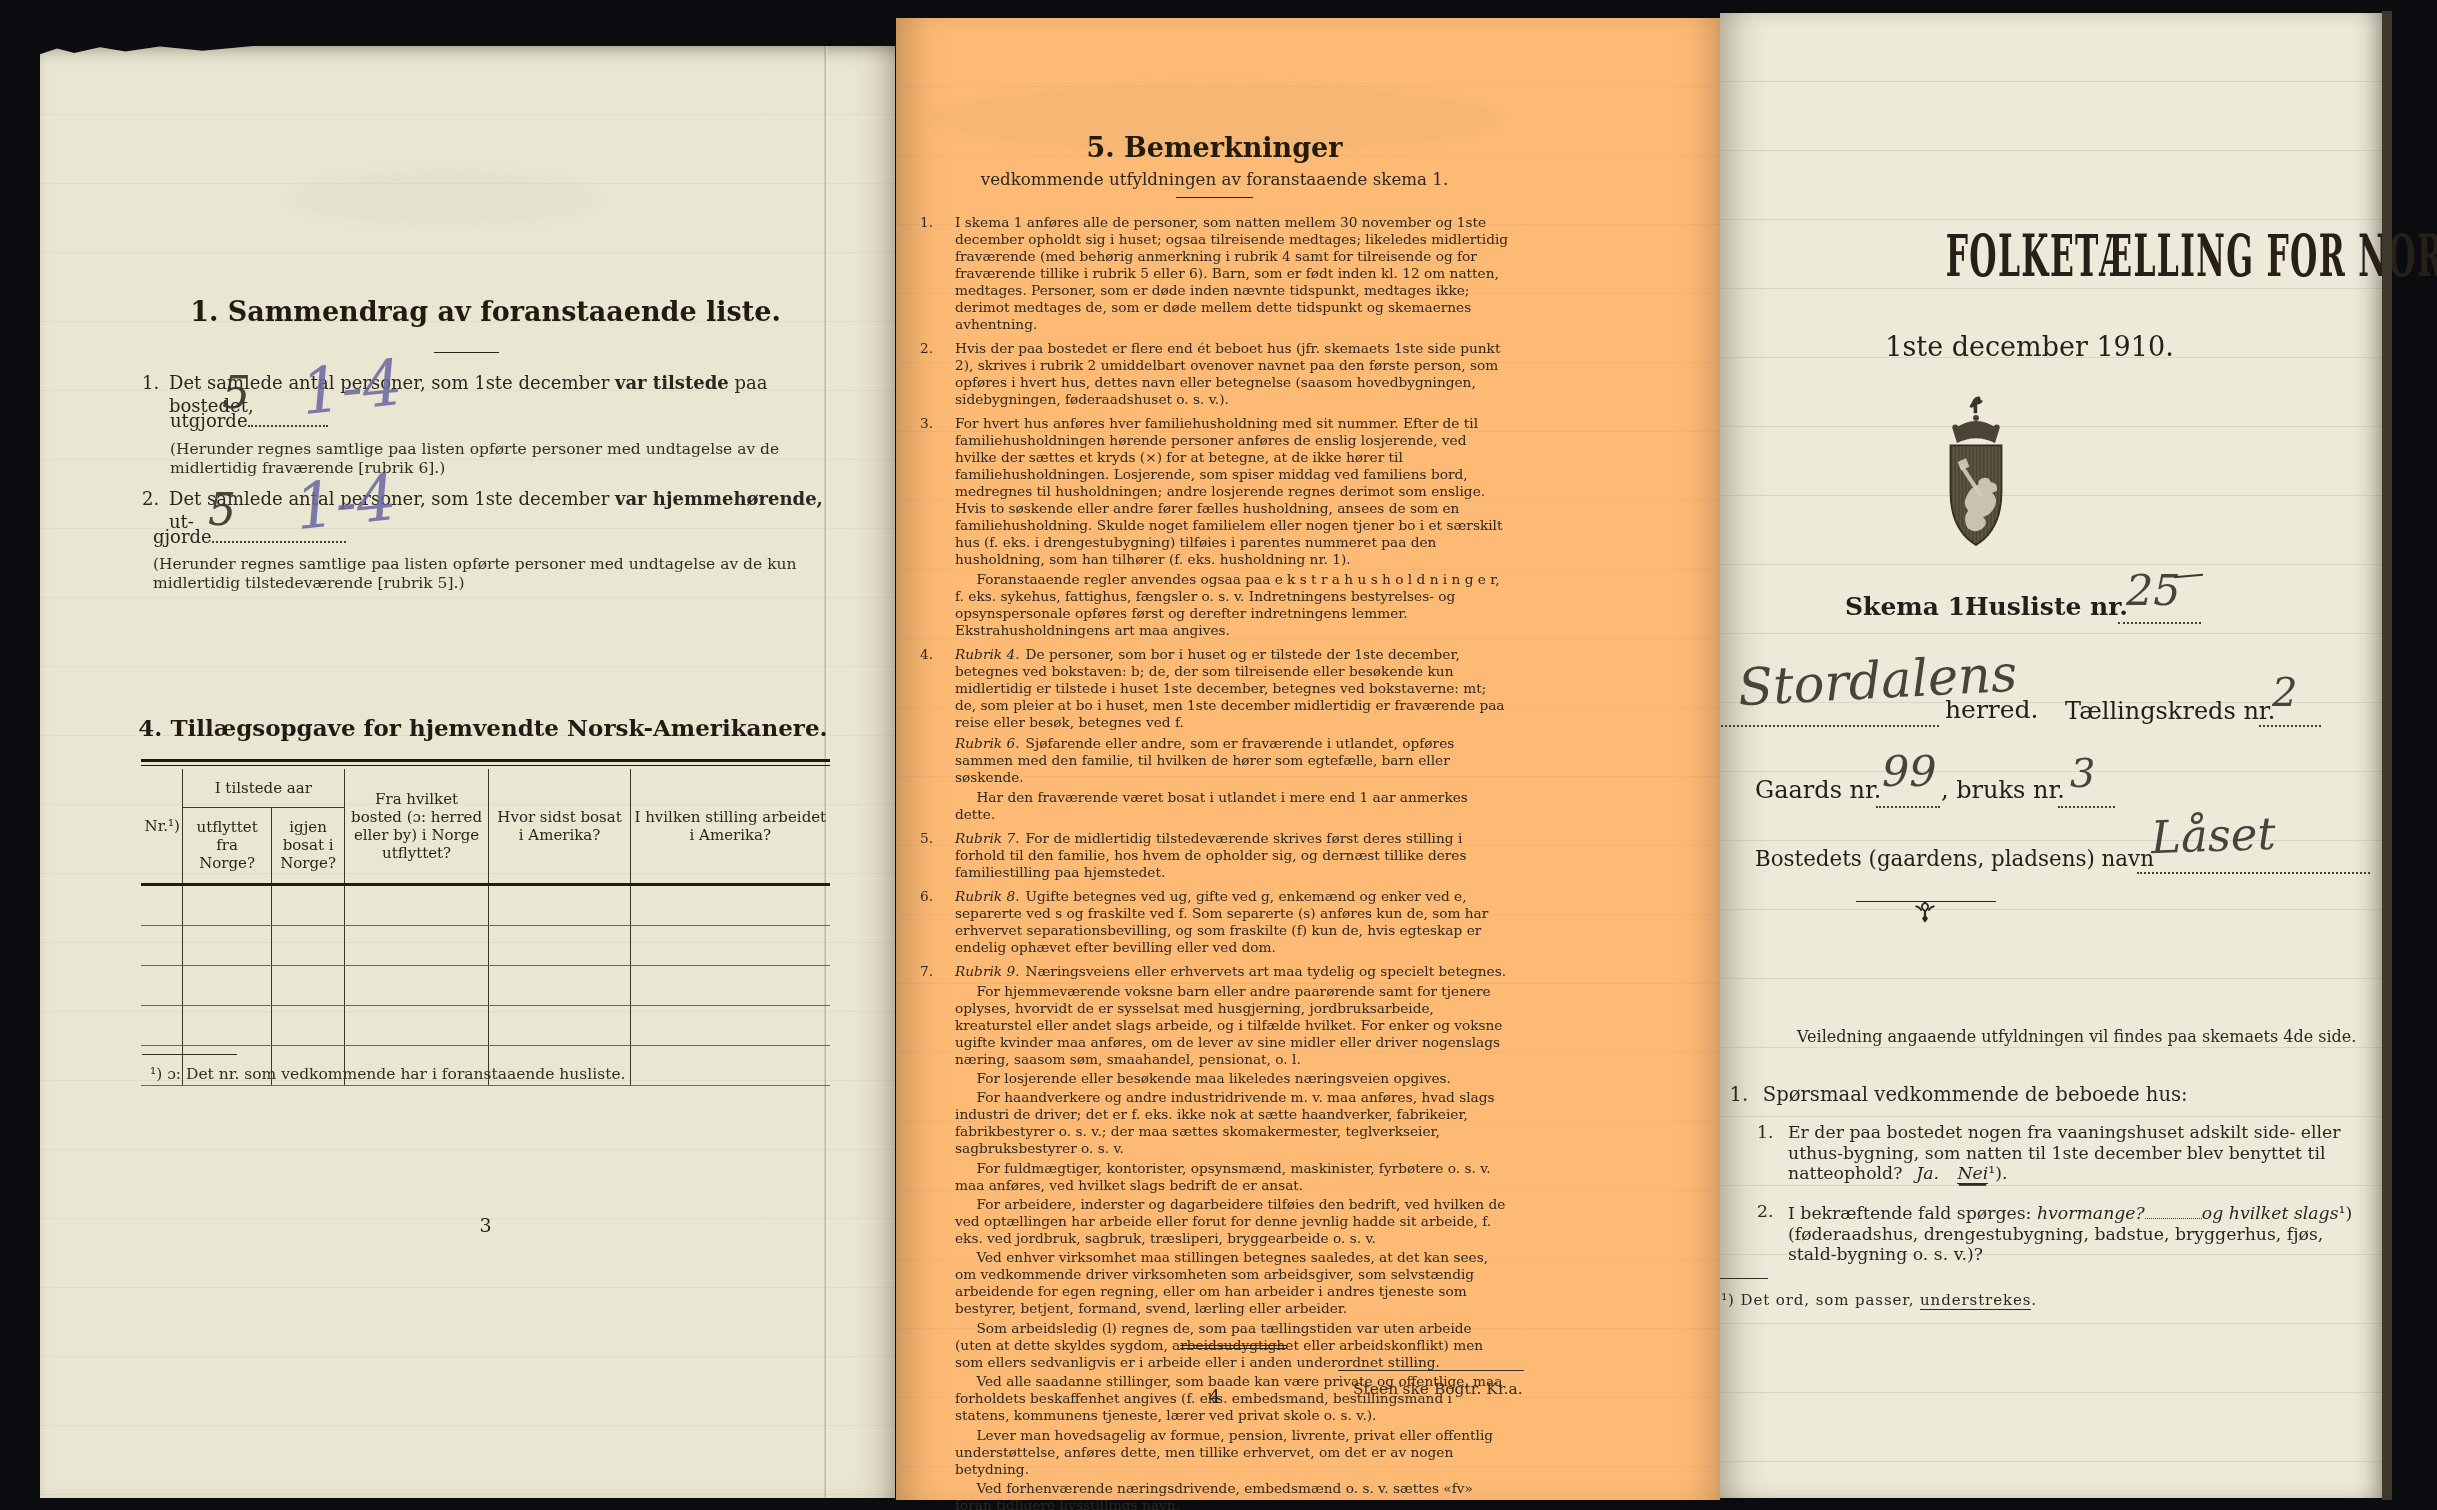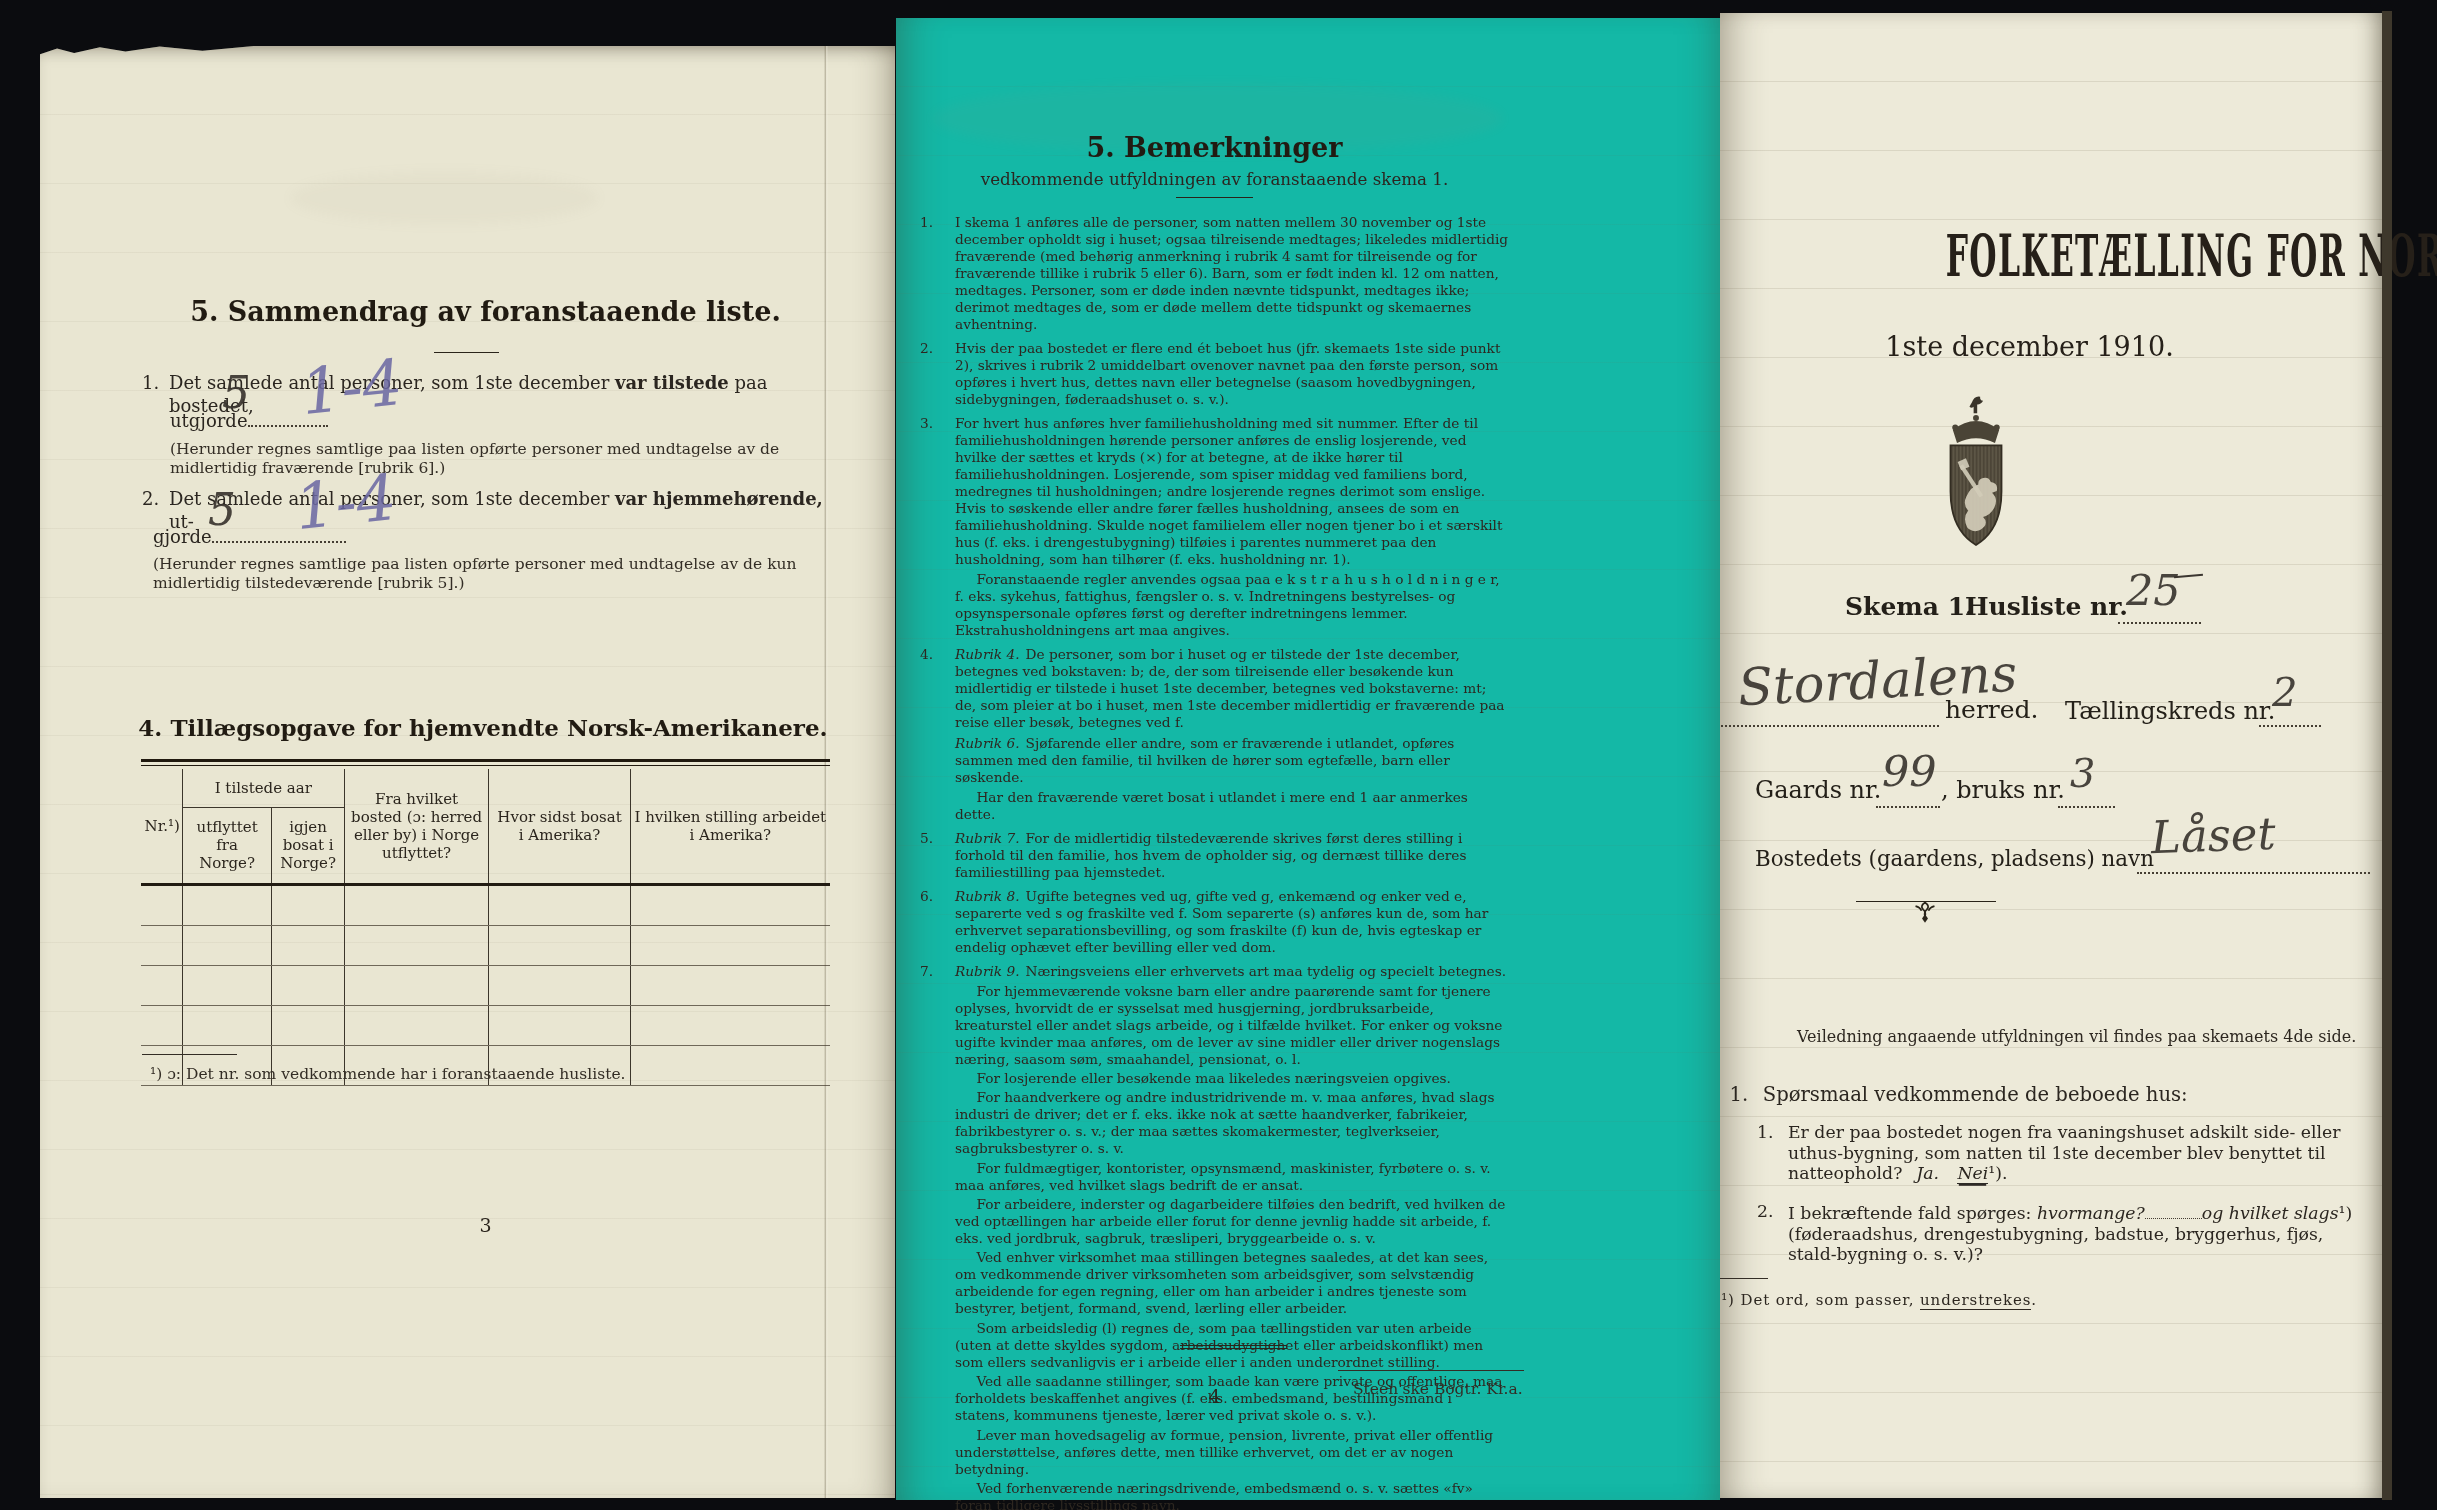--- a/index.html
+++ b/index.html
@@ -4,21 +4,21 @@
 <style>
   html,body{margin:0;padding:0;background:#0b0c0f;}
   .stage{position:relative;width:2438px;height:1511px;overflow:hidden;background:#0b0c0f;
          font-family:"DejaVu Serif","Liberation Serif",serif;color:#2b2620;}
   .paper{position:absolute;background:#e9e6d2;}
   .paper::before{content:"";position:absolute;inset:0;pointer-events:none;
      background:repeating-linear-gradient(to bottom,transparent 0 68px,rgba(110,100,75,.07) 68px 69px);}
   .left-paper{left:40px;top:46px;width:855px;height:1452px;
      clip-path:polygon(0 8.3px,2% 2.4px,4% 7.1px,7% 1.2px,10% 5.4px,14% 0.6px,19% 4.8px,25% 0,100% 0,100% 100%,0 100%);
      box-shadow:inset -27px 0 36px -24px rgba(60,50,30,.45), inset 0 10.7px 18px -10.7px rgba(40,32,18,.5);}
-  .mid-paper{left:896px;top:18px;width:824px;height:1482px;background:#14b8a6;
+  .mid-paper{left:896px;top:18px;width:824px;height:1482px;background:#fdba74;
      box-shadow:inset 36px 0 42px -30px rgba(60,50,30,.40), inset -30px 0 36px -27px rgba(60,50,30,.35);}
   .right-paper{left:1720px;top:13px;width:664px;height:1485px;background:#edead9;
      box-shadow:inset 33px 0 39px -27px rgba(60,50,30,.45), inset -18px 0 24px -13px rgba(45,38,22,.55);}
   .right-paper::before{background:repeating-linear-gradient(to bottom,transparent 0 68px,rgba(110,100,75,.15) 68px 69px);}
   .stack-edge{position:absolute;left:2382px;top:10.7px;width:9.5px;height:1489px;background:#3e382c;}
   .crease{position:absolute;left:784px;top:0;width:3.6px;height:100%;
      background:linear-gradient(to right,rgba(90,80,55,0),rgba(90,80,55,.35),rgba(250,248,235,.4),rgba(90,80,55,0));}
   .blot{position:absolute;background:rgba(150,142,118,.22);filter:blur(5.4px);border-radius:50%;}
 
   .abs{position:absolute;}
@@ -80,21 +80,21 @@
 </style>
 </head>
 <body>
 
 <div class="stage">
 
   <div class="paper left-paper">
     <div class="crease"></div>
     <div class="blot" style="left:250px;top:125px;width:309px;height:54px;opacity:.25"></div>
 
-    <h2 class="abs head center" style="left:101px;top:250px;width:689px;font-size:27px;margin:0">5.  Sammendrag av foranstaaende liste.</h2>
+    <h2 class="abs head center" style="left:101px;top:250px;width:689px;font-size:27px;margin:0">1.  Sammendrag av foranstaaende liste.</h2>
     <div class="abs divider" style="left:394px;top:306px;width:65px"></div>
 
     <div class="abs s3-item" style="left:102px;top:326px;width:690px">
       <span class="s-num">1.</span>
       <span class="txt"><span>Det samlede antal personer, som 1ste december </span><b>var tilstede</b><span> paa bostedet,</span></span>
     </div>
     <div class="abs" style="left:130px;top:364px">
       <span class="w-label">utgjorde</span><span class="dots" style="width:80px"></span>
     </div>
     <div class="hand" style="left:182px;top:321px;font-size:44px">5</div>

